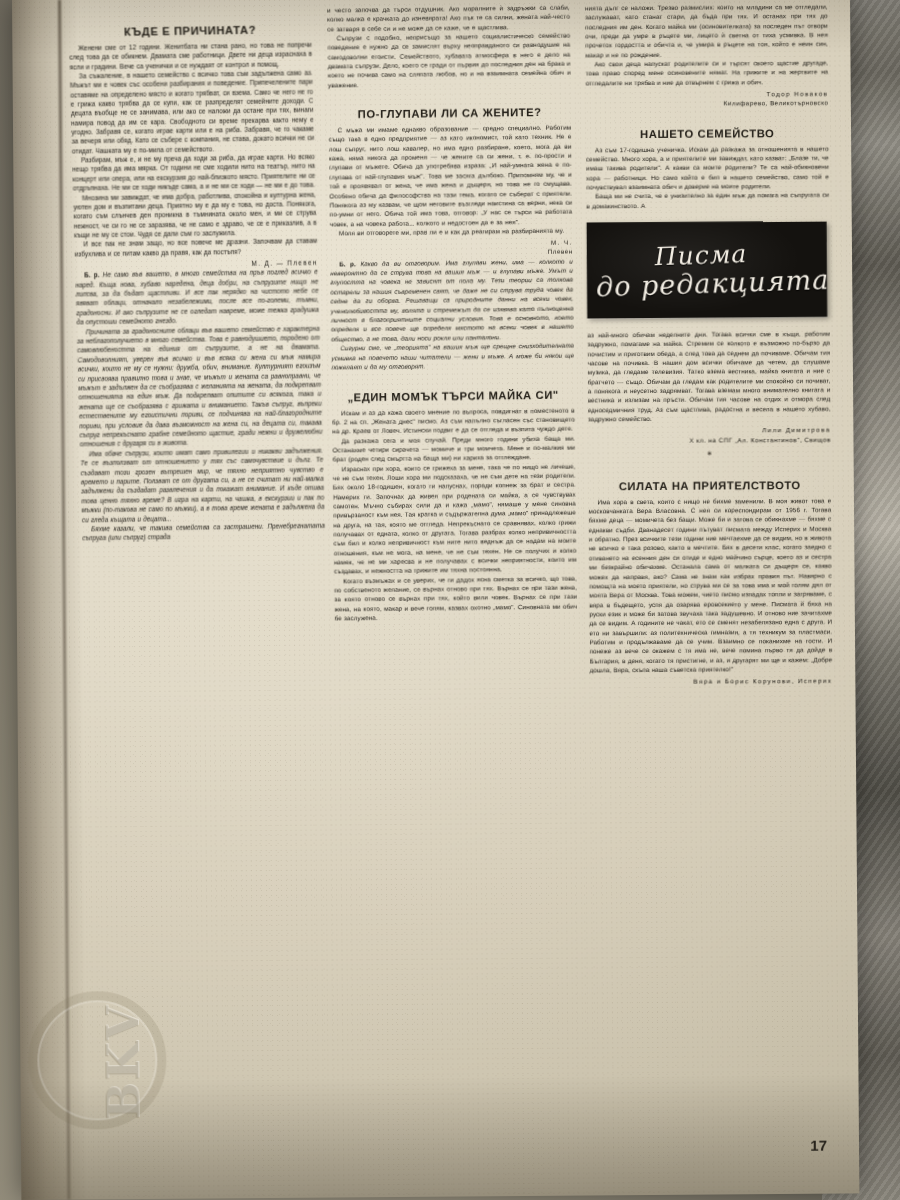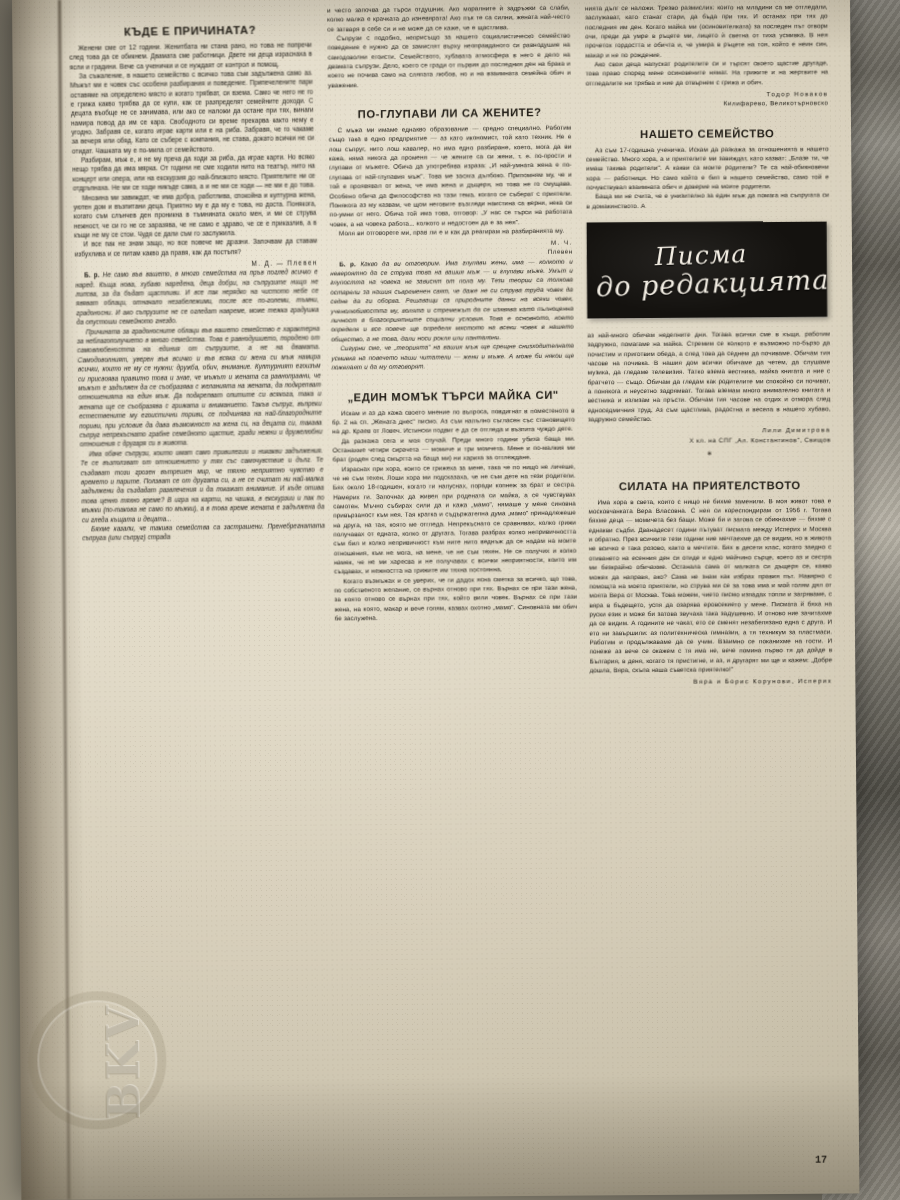--- a/index.html
+++ b/index.html
@@ -187,23 +187,23 @@
     font-family:"DejaVu Serif", serif;
     font-style:italic;
     color:#efeae0;
     text-shadow:0 1px 1px rgba(0,0,0,.8);
     line-height:1;
   }
   .masthead .l1{font-size:25px;letter-spacing:1px;transform:translateX(-6px) rotate(-1.5deg);}
   .masthead .l2{font-size:27px;letter-spacing:1px;margin-top:2px;transform:translateX(6px) rotate(-1.5deg);}
 
   .pagenum{
-    position:absolute;right:32px;bottom:28px;
-    font-family:Liberation Mono, monospace;
-    font-size:10px;font-weight:700;color:#2a261f;
+    position:absolute;right:32px;bottom:40px;
+    font-family:Liberation Sans, sans-serif;
+    font-size:15px;font-weight:700;color:#2a261f;
   }
 
   
   .inkfilter{filter:blur(.12px) contrast(1.03);}
 </style>
 </head>
 <body>
 
 <div id="page">
 

